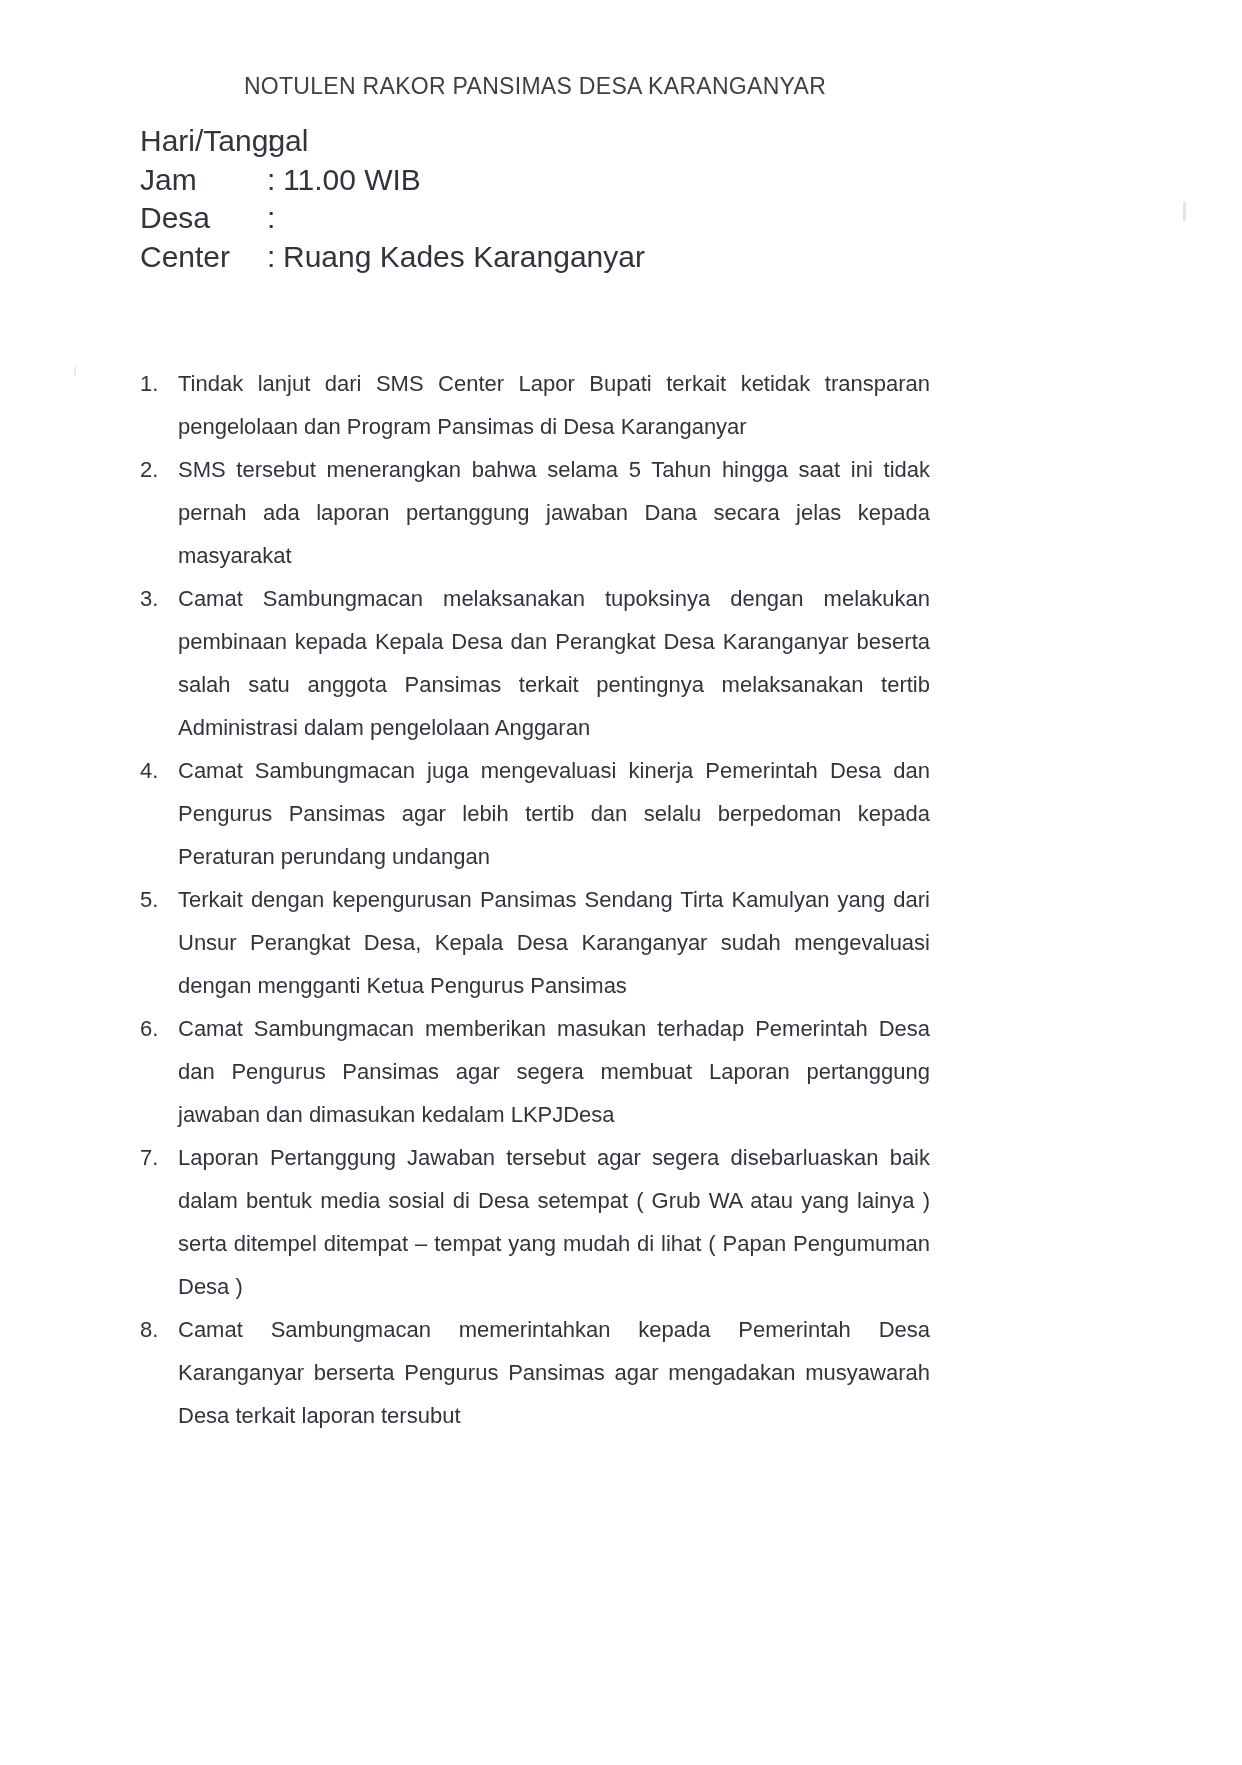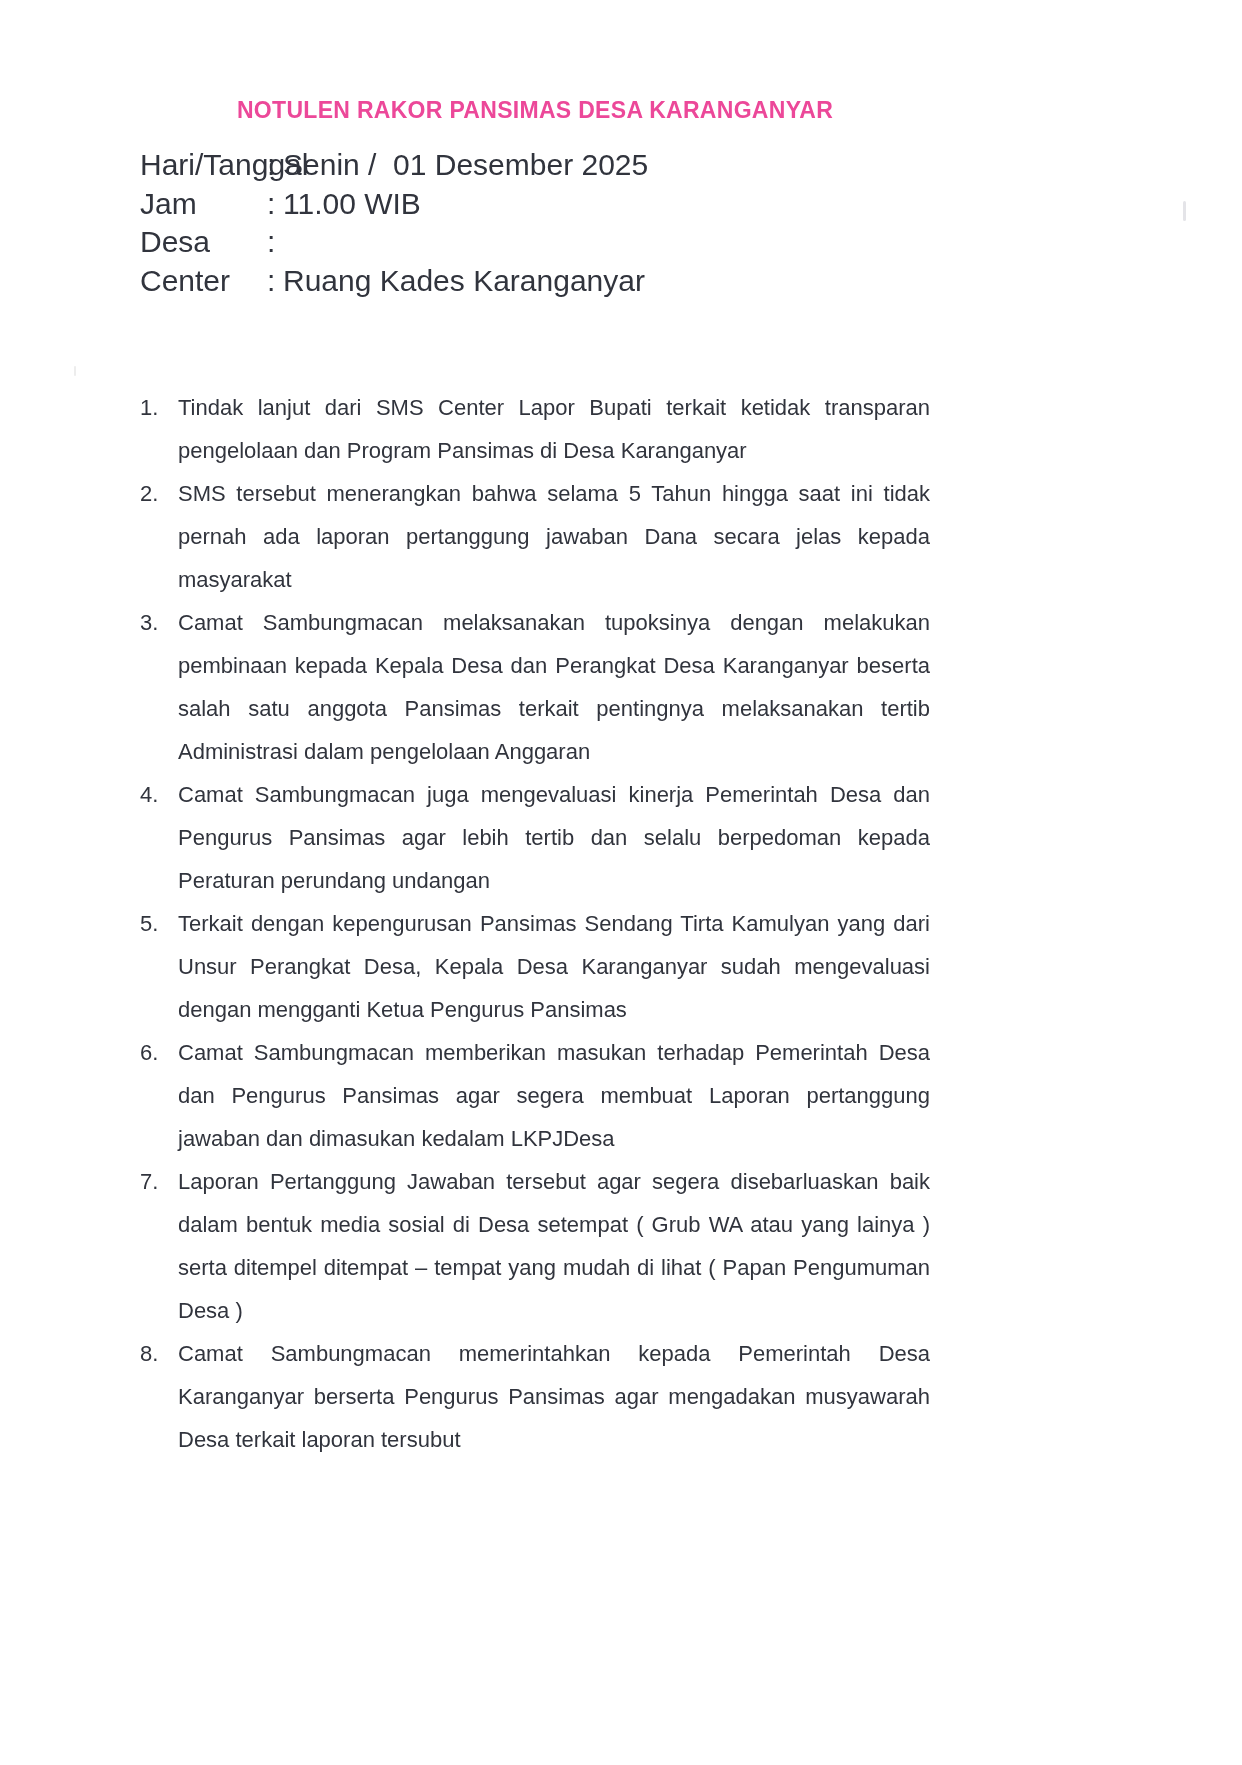--- a/index.html
+++ b/index.html
@@ -16,26 +16,26 @@
     color: #31343d;
     overflow: hidden;
   }
   .content {
     position: absolute;
     left: 140px;
     top: 0;
     width: 790px;
   }
   .doc-title {
-    margin-top: 96px;
+    margin-top: 72px;
     text-align: center;
     font-size: 23px;
-    font-weight: bold;
+    font-weight: normal;
     letter-spacing: 0.3px;
-    color: #ec4899;
+    color: #404040;
     line-height: 28px;
   }
   .meta {
     margin-top: 22px;
   }
   .meta-row {
     display: flex;
     font-size: 30px;
     line-height: 38.5px;
     white-space: pre-wrap;
@@ -92,21 +92,20 @@
 <div class="page">
 
   <div class="content">
 
     <div class="doc-title">NOTULEN RAKOR PANSIMAS DESA KARANGANYAR</div>
 
     <div class="meta">
       <div class="meta-row">
         <span class="meta-label">Hari/Tanggal</span>
         <span class="meta-colon">:</span>
-        <span class="meta-value">Senin /  01 Desember 2025</span>
       </div>
       <div class="meta-row">
         <span class="meta-label">Jam</span>
         <span class="meta-colon">:</span>
         <span class="meta-value">11.00 WIB</span>
       </div>
       <div class="meta-row">
         <span class="meta-label">Desa</span>
         <span class="meta-colon">:</span>
       </div>

